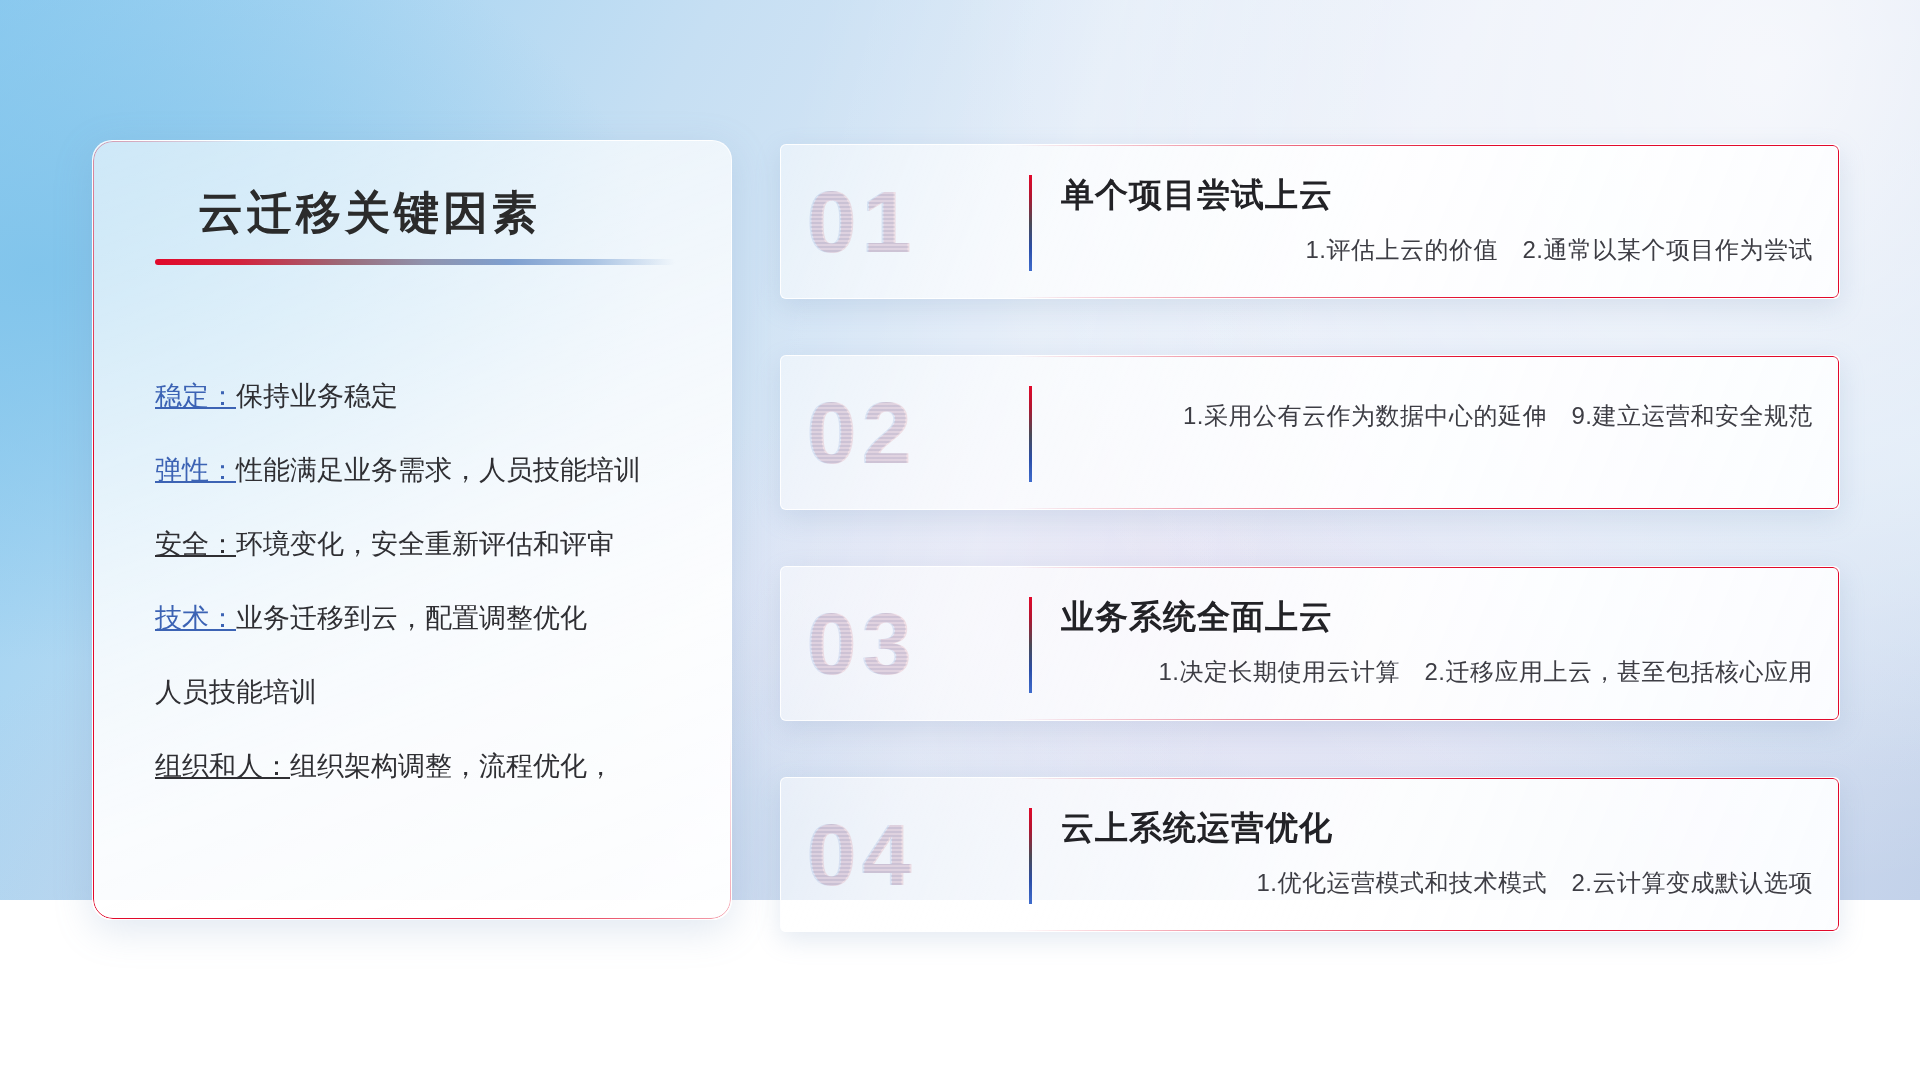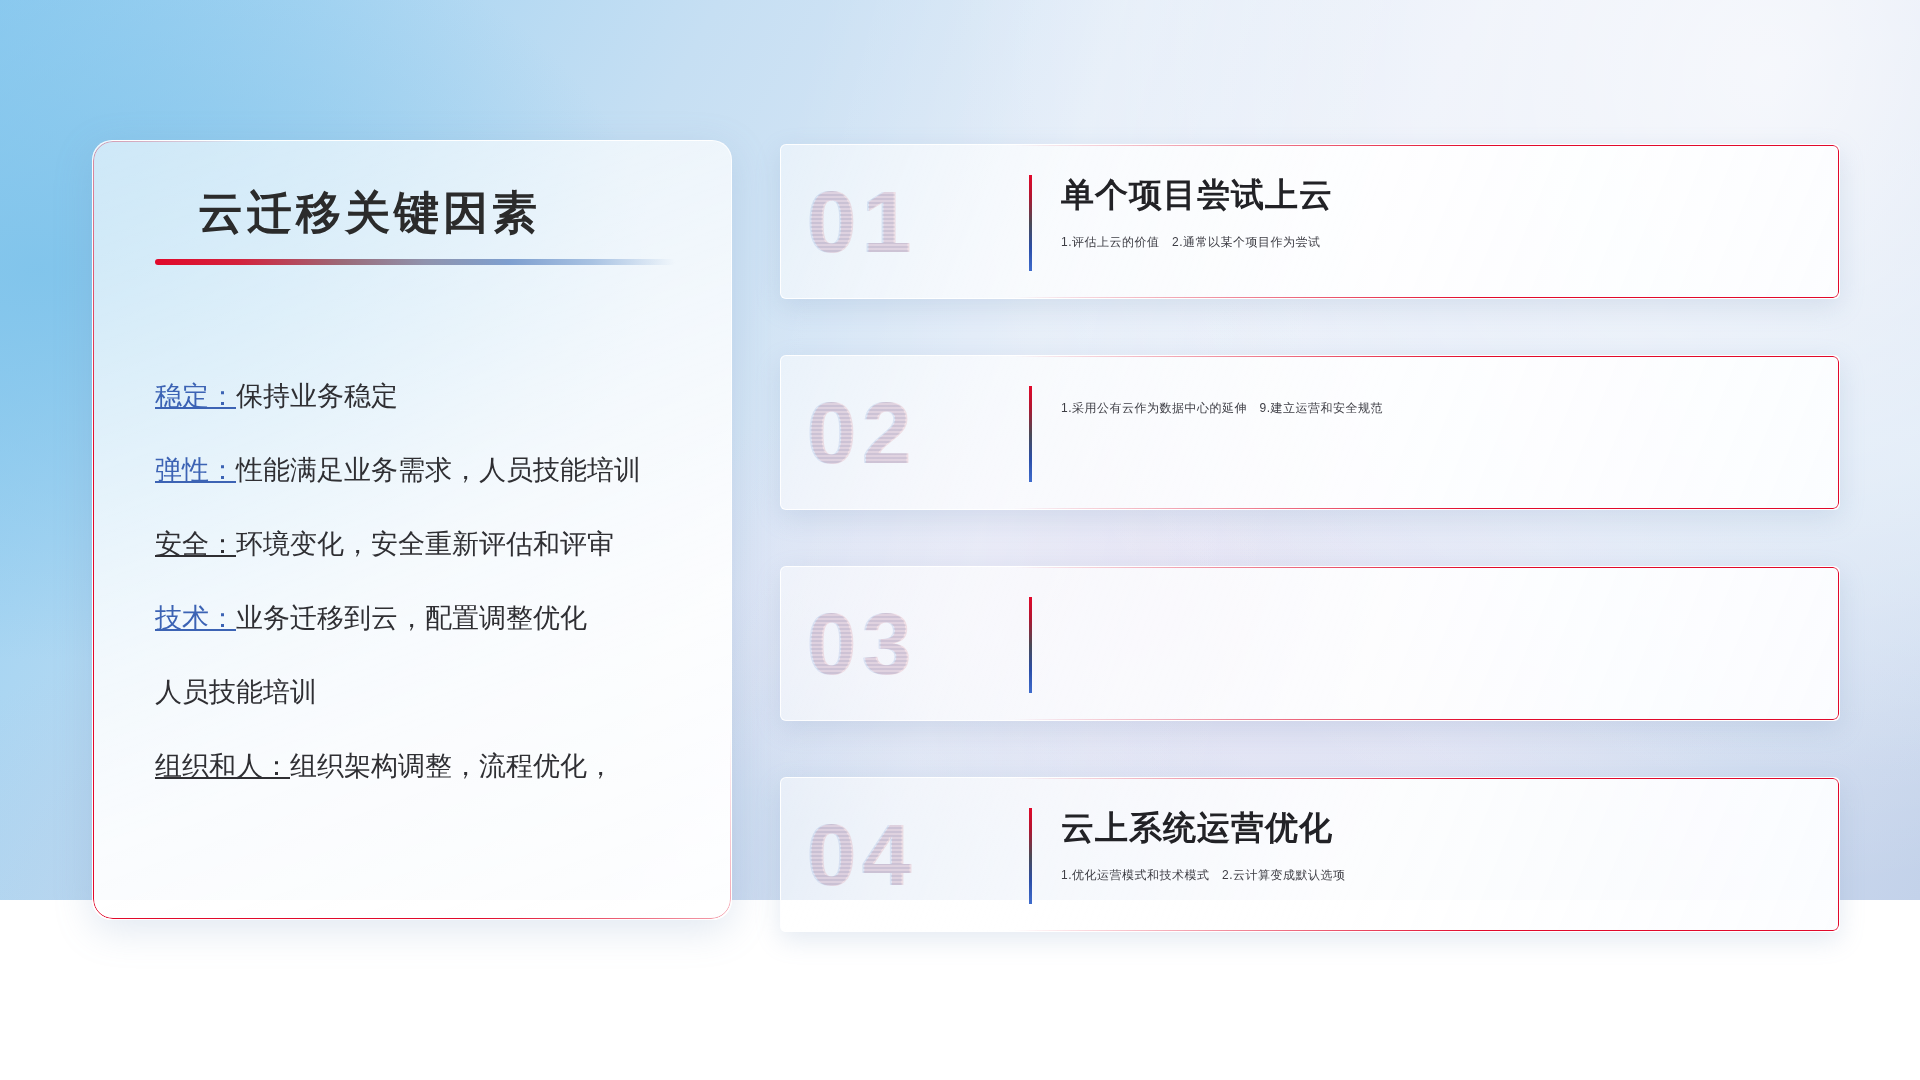--- a/index.html
+++ b/index.html
@@ -189,24 +189,25 @@
   .card-body { position:absolute; left:280px; top:28px; right:26px; }
   .card-title {
     font-size:33px;
     font-weight:bold;
     color:#222226;
     letter-spacing:1px;
     white-space:nowrap;
   }
   .card-desc {
     margin-top:16px;
-    font-size:12px;
+    font-size:24px;
     color:#3d3d44;
     letter-spacing:.5px;
     white-space:nowrap;
+    text-align:right;
   }
 </style>
 </head>
 <body>
 
 <div id="slide">
 
   <section id="left-panel">
     <div id="left-panel-accent"></div>
 
@@ -264,20 +265,24 @@
       <div class="card-body">
         <p class="card-desc">1.采用公有云作为数据中心的延伸　9.建立运营和安全规范</p>
       </div>
     </article>
 
     <article class="card">
       <div class="card-accent"></div>
       <div class="card-number-shade">03</div>
       <div class="card-number">03</div>
       <div class="card-divider"></div>
+      <div class="card-body">
+        <h2 class="card-title">业务系统全面上云</h2>
+        <p class="card-desc">1.决定长期使用云计算　2.迁移应用上云，甚至包括核心应用</p>
+      </div>
     </article>
 
     <article class="card">
       <div class="card-accent"></div>
       <div class="card-number-shade">04</div>
       <div class="card-number">04</div>
       <div class="card-divider"></div>
       <div class="card-body">
         <h2 class="card-title">云上系统运营优化</h2>
         <p class="card-desc">1.优化运营模式和技术模式　2.云计算变成默认选项</p>

